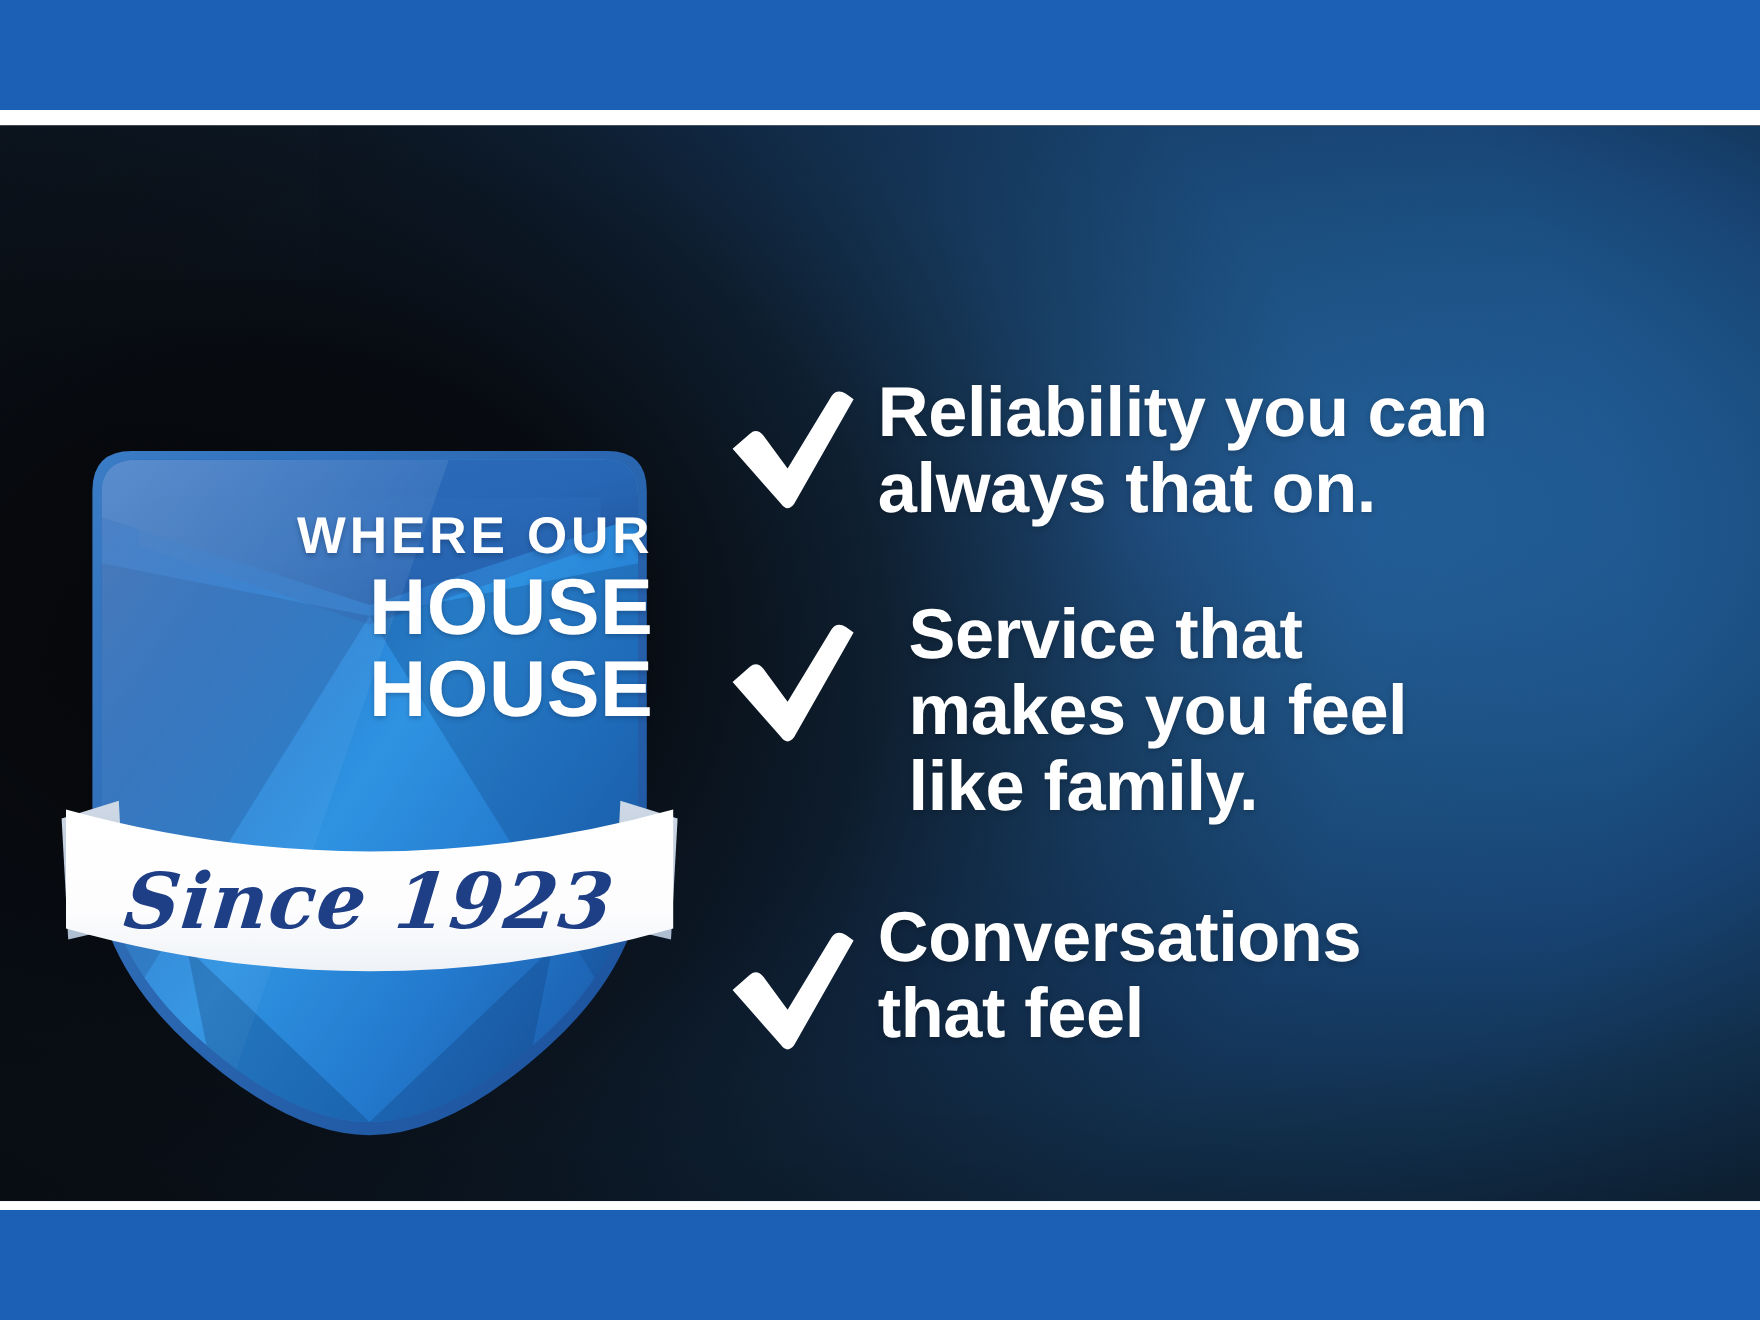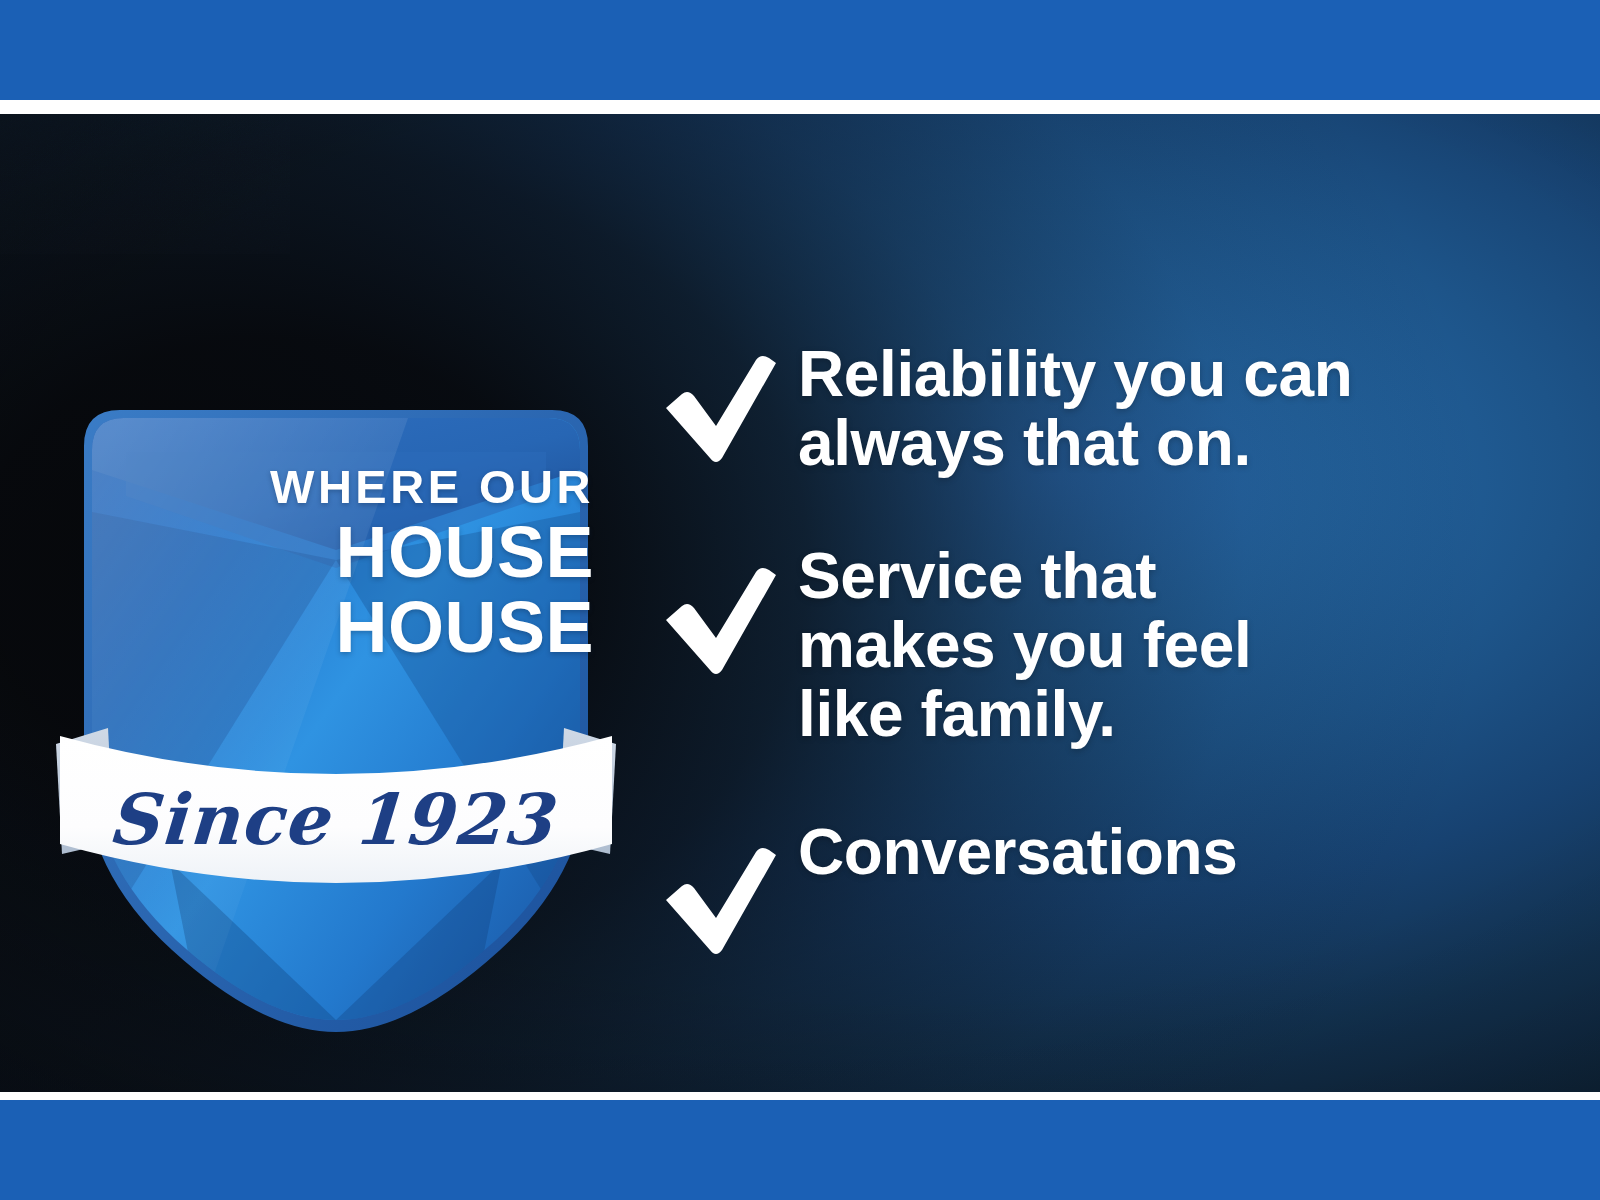--- a/index.html
+++ b/index.html
@@ -166,21 +166,21 @@
     font-weight: 700;
     font-size: 64px;
     line-height: 1.08;
     letter-spacing: -0.4px;
     text-shadow: 0 2px 6px rgba(0,0,0,0.22);
     user-select: none;
   }
   .bullet-text .tline { display: block; white-space: nowrap; }
 
   .row-1 .check-icon { padding-top: 14px; }
-  .row-2 { margin-top: 64px; }
+  .row-2 { margin-top: 64px; gap: 28px; }
   .row-2 .check-icon { padding-top: 24px; }
   .row-3 { margin-top: 68px; }
   .row-3 .check-icon { padding-top: 28px; }
 </style>
 </head>
 <body>
 
 <div class="canvas">
 
   <div class="brand-bar top"></div>
@@ -320,20 +320,21 @@
       </div>
 
       <div class="bullet-row row-3">
         <div class="check-icon">
           <svg viewBox="0 0 118 110" xmlns="http://www.w3.org/2000/svg">
             <path d="M 6,54 L 22,40 Q 28,35 34,42 L 56,72 L 96,6 Q 101,-1 109,4 L 116,9 L 62,104 Q 56,112 50,104 Z" fill="#ffffff"></path>
           </svg>
         </div>
         <div class="bullet-text">
           <span class="tline">Conversations</span>
+          <span class="tline">that feel</span>
         </div>
       </div>
 
     </div>
   </div>
 
   <div class="bar-gap bottom"></div>
   <div class="brand-bar bottom"></div>
 
 </div>

